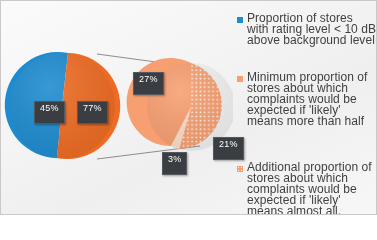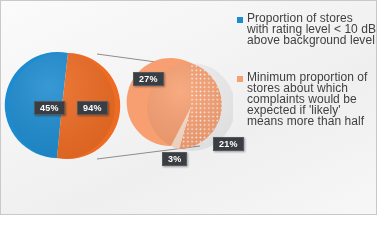--- a/index.html
+++ b/index.html
@@ -26,23 +26,23 @@
     width: 232px; height: 213px;
   }
   #plot-svg { position: absolute; left: 0; top: 0; }
 
   
   .data-label {
     position: absolute;
     background: #3a3d42;
     color: #ffffff;
     font-size: 9px;
-    font-weight: bold;
+    font-weight: normal;
     letter-spacing: .2px;
-    padding: 2px 5px 1px 5px;
+    padding: 2px 5px 10px 5px;
     border: 1px solid #55585e;
     box-shadow: 1px 1px 2px rgba(0,0,0,.35);
     line-height: 1;
     white-space: nowrap;
   }
   #label-45 { left: 33px;  top: 100px; }
   #label-55 { left: 76px;  top: 100px; }
   #label-27 { left: 132px; top: 71px;  }
   #label-25 { left: 212px; top: 136px; }
   #label-3  { left: 161px; top: 151px; }
@@ -129,33 +129,37 @@
 
         <path fill="#f79f71" d="M 190 106
                  L 170 145
                  A 44 44 0 1 1 190 62
                  Z"></path>
         <circle cx="190" cy="106" r="44" fill="url(#pieShadeL)"></circle>
       </g>
     </svg>
 
     <div class="data-label" id="label-45">45%</div>
-    <div class="data-label" id="label-55">94%</div>
+    <div class="data-label" id="label-55">77%</div>
     <div class="data-label" id="label-27">27%</div>
     <div class="data-label" id="label-25">21%</div>
     <div class="data-label" id="label-3">3%</div>
   </div>
 
   <div id="legend">
 
     <div class="legend-entry">
       <span class="legend-swatch" style="background:#1d8bcf"></span>
       <span class="legend-text">Proportion of stores with rating level &lt; 10 dB above background level</span>
     </div>
 
     <div class="legend-entry" style="margin-bottom:34px">
       <span class="legend-swatch" style="background:#f79f71"></span>
       <span class="legend-text">Minimum proportion of stores about which complaints would be expected if 'likely' means more than half</span>
     </div>
 
+    <div class="legend-entry">
+      <span class="legend-swatch dotted" style="background-color:#f79f71"></span>
+      <span class="legend-text">Additional proportion of stores about which complaints would be expected if 'likely' means almost all.</span>
+    </div>
 
   </div>
 </div>
 
 </body></html>

